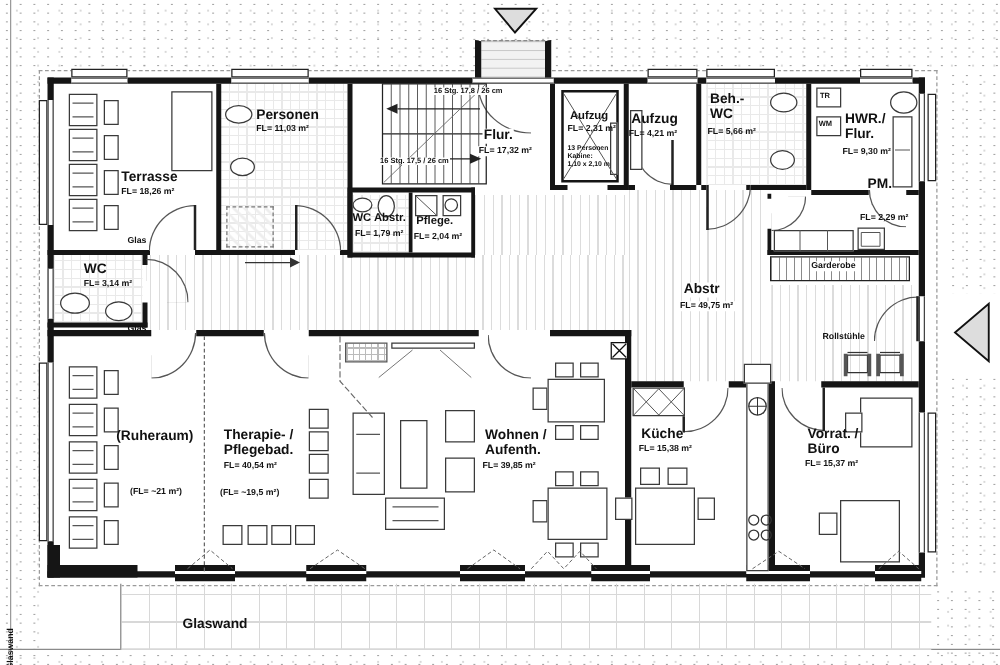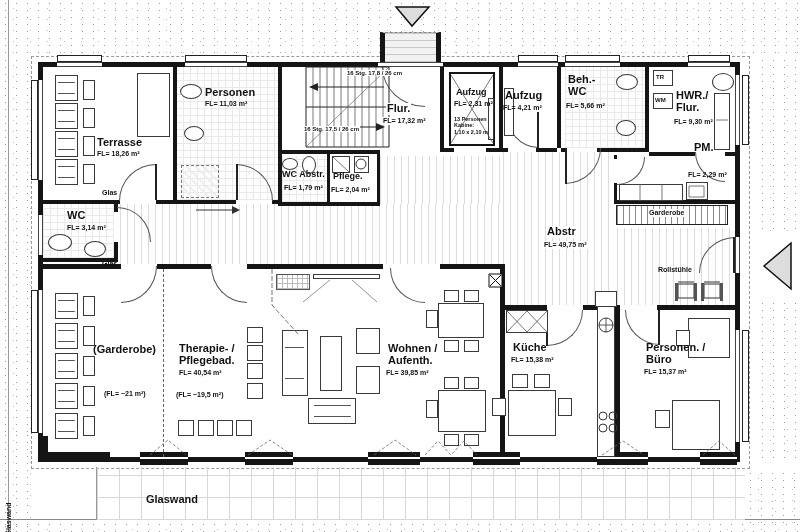--- a/index.html
+++ b/index.html
@@ -332,36 +332,36 @@
   <div class="lab nm" style="left:676px;top:90px">HWR./
 Flur.</div>
   <div class="lab ar" style="left:674px;top:118px">FL= 9,30 m²</div>
 
   <div class="lab nm" style="left:694px;top:142px">PM.</div>
   <div class="lab ar" style="left:688px;top:171px">FL= 2,29 m²</div>
 
   <div class="lab nm chip" style="left:546px;top:226px">Abstr</div>
   <div class="lab ar chip" style="left:543px;top:241px">FL= 49,75 m²</div>
 
-  <div class="lab nm" style="left:93px;top:344px">(Garderobe)</div>
+  <div class="lab nm" style="left:93px;top:344px">(Ruheraum)</div>
   <div class="lab ar" style="left:104px;top:390px">(FL= ~21 m²)</div>
 
   <div class="lab nm" style="left:179px;top:343px">Therapie- /
 Pflegebad.</div>
   <div class="lab ar" style="left:179px;top:369px">FL= 40,54 m²</div>
   <div class="lab ar" style="left:176px;top:391px">(FL= ~19,5 m²)</div>
 
   <div class="lab nm" style="left:388px;top:343px">Wohnen /
 Aufenth.</div>
   <div class="lab ar" style="left:386px;top:369px">FL= 39,85 m²</div>
 
   <div class="lab nm" style="left:513px;top:342px">Küche</div>
   <div class="lab ar" style="left:511px;top:356px">FL= 15,38 m²</div>
 
-  <div class="lab nm" style="left:646px;top:342px">Personen. /
+  <div class="lab nm" style="left:646px;top:342px">Vorrat. /
 Büro</div>
   <div class="lab ar" style="left:644px;top:368px">FL= 15,37 m²</div>
 
   <div class="lab nm" style="left:146px;top:494px">Glaswand</div>
 
   <div class="lab" style="left:658px;top:266px;font-size:7px">Rollstühle</div>
   <div class="lab" style="left:102px;top:189px;font-size:7px">Glas</div>
   <div class="lab" style="left:102px;top:260px;font-size:7px">Glas</div>
   <div class="lab vert" style="left:13px;top:528px">Glaswand</div>
   <div class="lab chip" style="left:346px;top:70px;font-size:6px">16 Stg. 17,8 / 26 cm</div>

